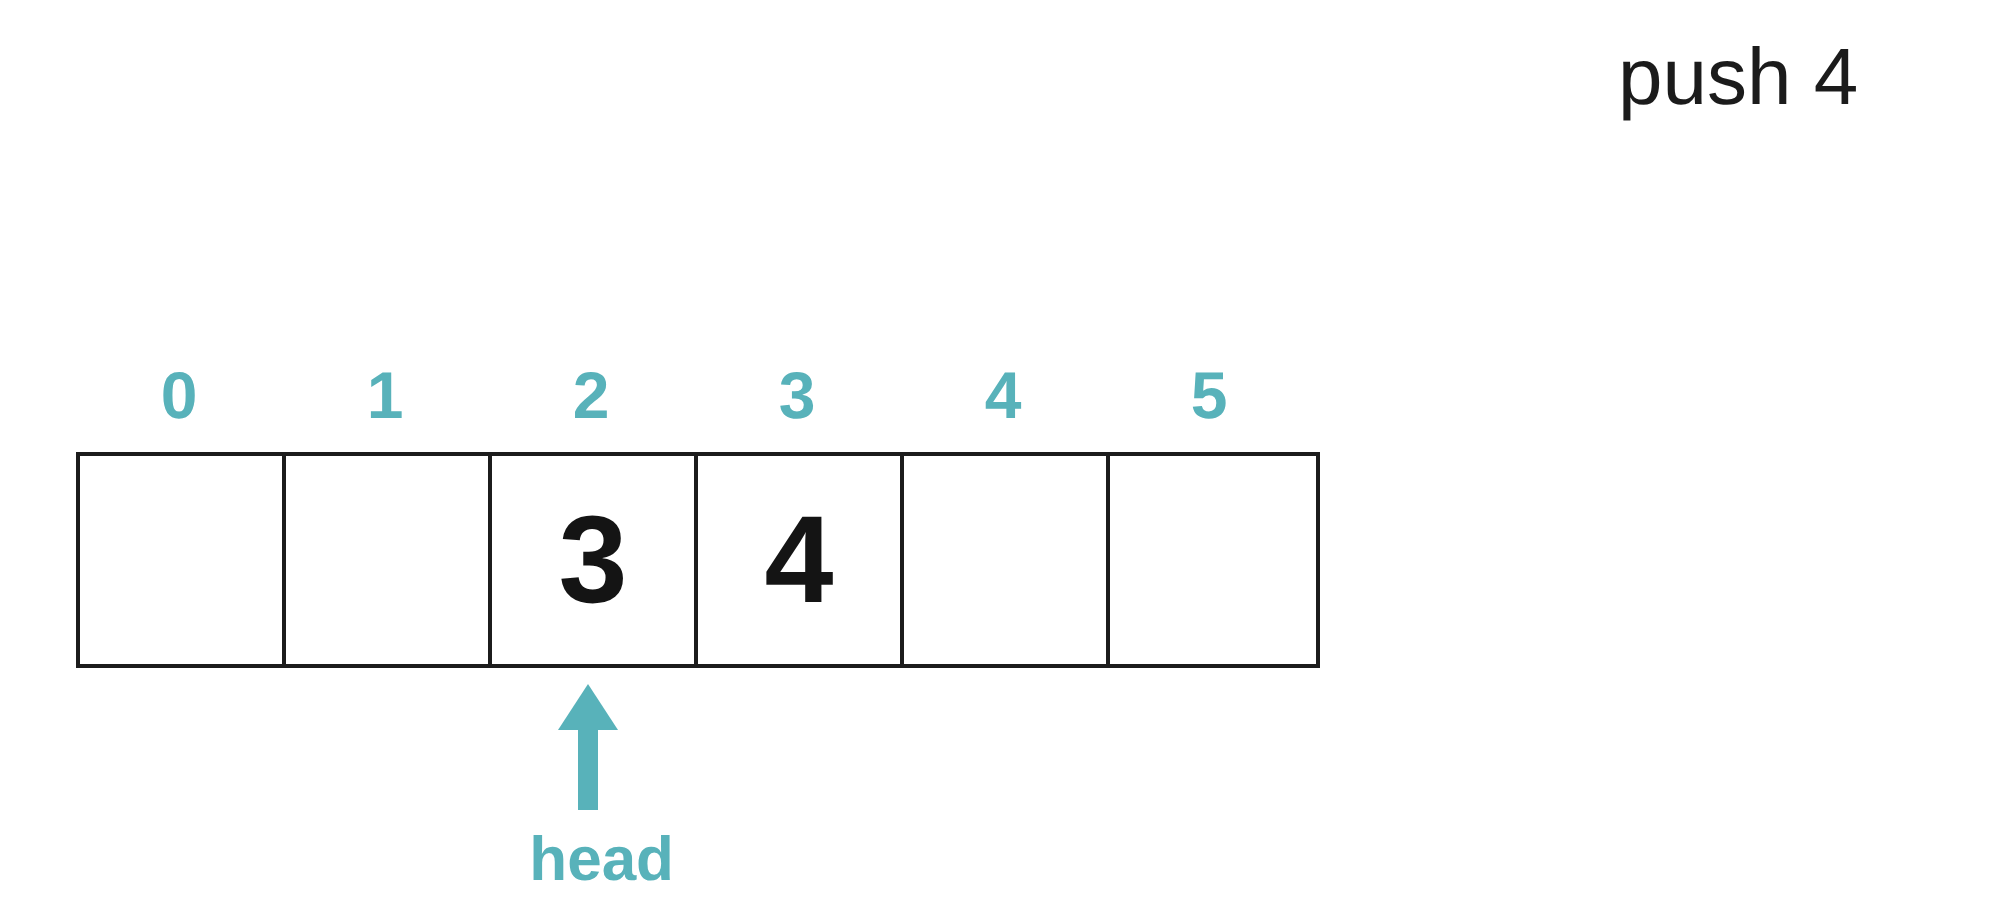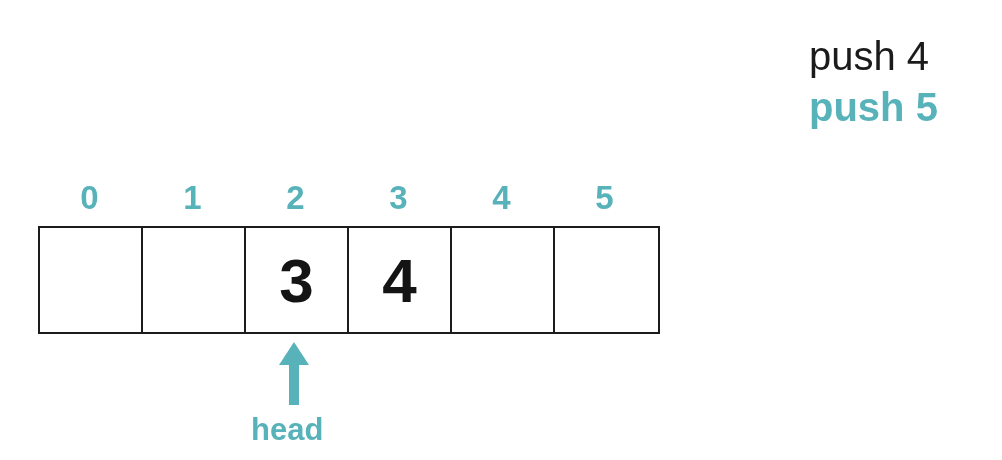--- a/index.html
+++ b/index.html
@@ -9,21 +9,21 @@
     width: 1002px;
     height: 460px;
     background: #ffffff;
     overflow: hidden;
   }
 
   
   .ops {
     position: absolute;
     left: 809px;
-    top: 31px;
+    top: 14px;
     font-size: 40px;
     line-height: 51px;
     color: #1b1b1b;
     white-space: nowrap;
   }
   .op-line1 { font-weight: 400; color: #1b1b1b; }
   .op-line2 { font-weight: 700; color: #58b2ba; }
 
   
   .rear-pointer {
@@ -78,38 +78,37 @@
     color: #141414;
   }
   .cell:last-child { border-right: none; }
 
   
   .head-pointer {
     position: absolute;
     left: 251px;
     top: 341px;
     width: 86px;
-    text-align: left;
+    text-align: right;
     color: #58b2ba;
   }
   .head-pointer .ptr-label {
     font-size: 31px;
     font-weight: 700;
     margin-top: 7px;
   }
   .head-pointer svg { display: block; margin: 0 auto; }
 </style>
 </head>
 <body>
 
 <div class="canvas">
 
   <div class="ops">
     <div class="op-line1">push 4</div>
-    <div class="op-line2">push 5</div>
   </div>
 
 
   <div class="index-row">
     <div class="idx">0</div>
     <div class="idx">1</div>
     <div class="idx">2</div>
     <div class="idx">3</div>
     <div class="idx">4</div>
     <div class="idx">5</div>

